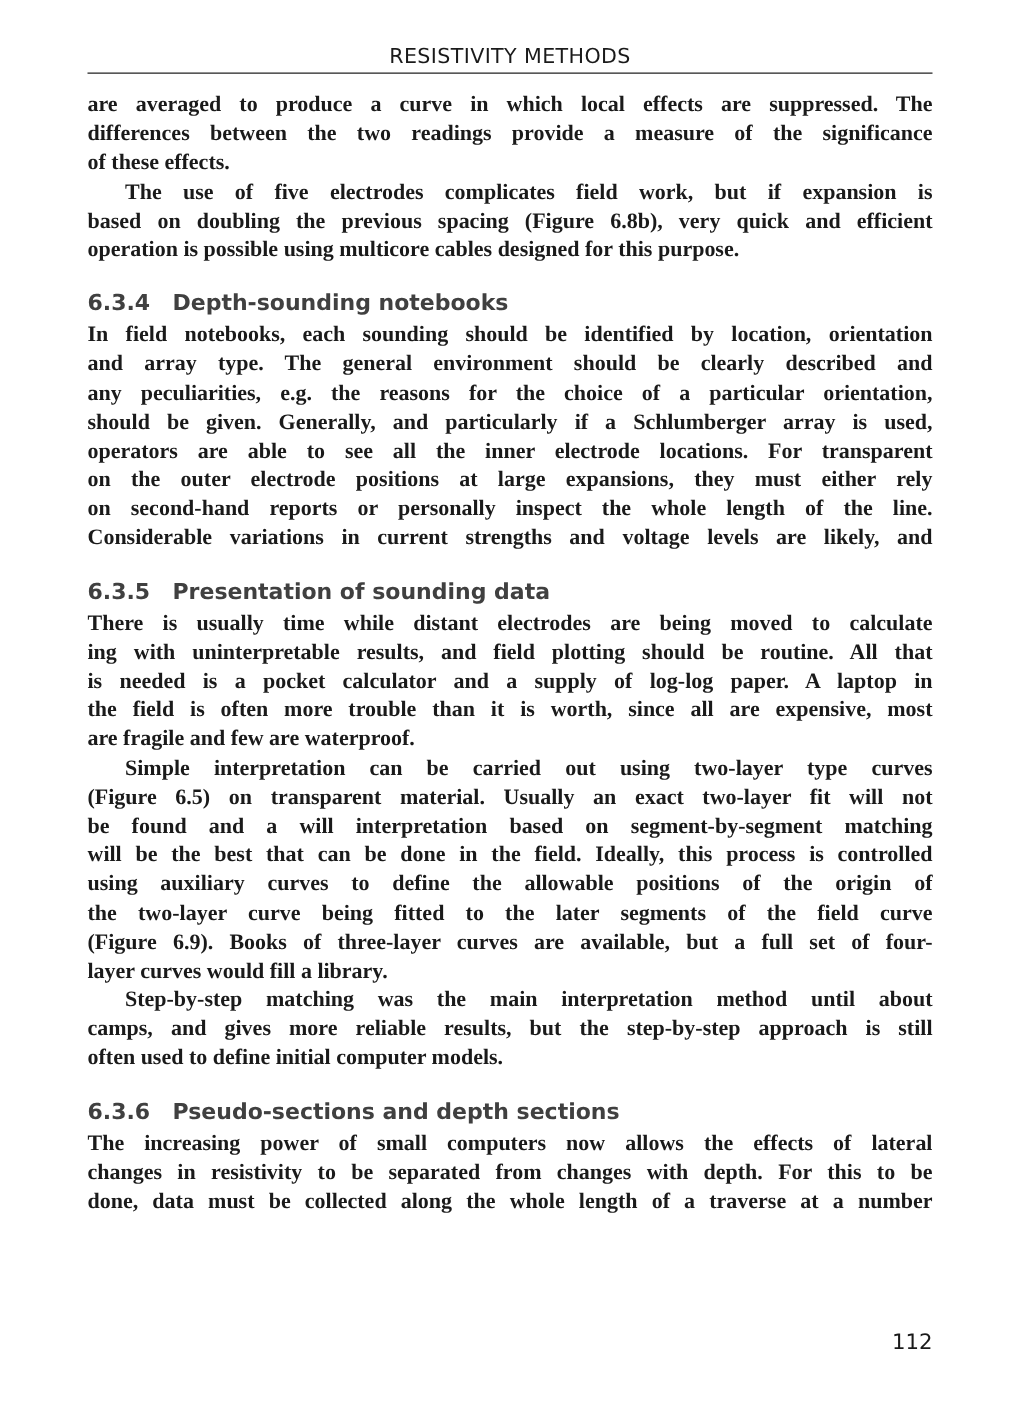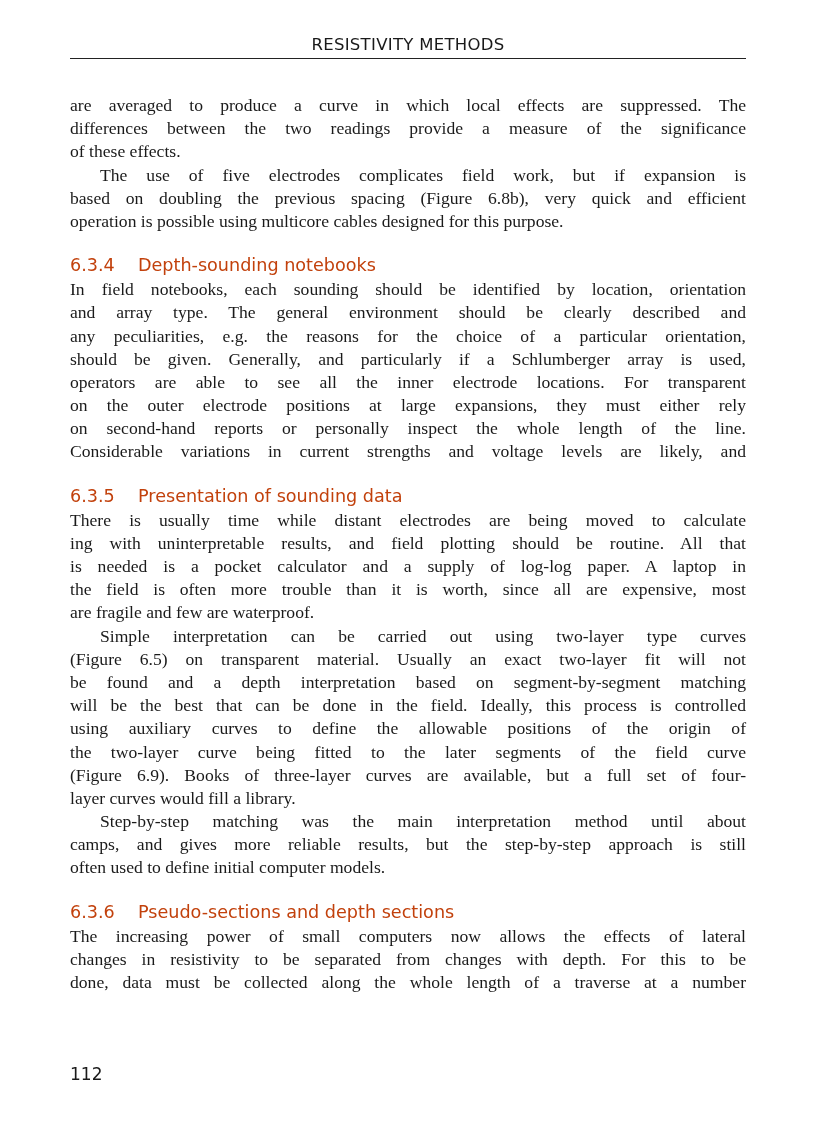--- a/index.html
+++ b/index.html
@@ -3,35 +3,35 @@
   <meta charset="utf-8">
   <style>
     html, body { margin: 0; padding: 0; background: #ffffff; }
     body { width: 816px; height: 1123px; position: relative; overflow: hidden; color: #1a1a1a; }
     .page { position: absolute; left: 70px; top: 0; width: 676px; }
     .running-head {
       position: absolute; left: 0; top: 35px; width: 676px; text-align: center;
       font-family: "DejaVu Sans", sans-serif; font-size: 16.5px; letter-spacing: 0.3px; color: #1a1a1a;
     }
     .head-rule { position: absolute; left: 0; top: 58px; width: 676px; height: 0; border-top: 1.3px solid #222; }
-    .flow { position: absolute; left: 0; top: 94px; width: 676px; }
+    .flow { position: absolute; left: 0; top: 72px; width: 676px; font-weight: bold; }
     .line {
       font-family: "Liberation Serif", serif; font-size: 17.6px; line-height: 23.2px; height: 23.2px;
       text-align: justify; text-align-last: justify; white-space: nowrap; overflow: visible;
     }
     .line.last { text-align-last: left; }
     .line.indent { padding-left: 30px; }
     .gap { height: 21px; }
     .heading {
       font-family: "DejaVu Sans", sans-serif; font-size: 17.6px; line-height: 23px; height: 24px;
-      color: #c2410c; white-space: nowrap;
+      color: #404040; white-space: nowrap;
     }
     .heading .num { display: inline-block; width: 68px; }
     .folio {
-      position: absolute; left: 0; top: 1064px; width: 676px; text-align: left;
+      position: absolute; left: 0; top: 1064px; width: 676px; text-align: right;
       font-family: "DejaVu Sans", sans-serif; font-size: 17px;
     }
   </style>
 </head>
 <body>
 
 <div class="page">
   <div class="running-head">RESISTIVITY METHODS</div>
   <div class="head-rule"></div>
 
@@ -63,21 +63,21 @@
       <div>
         <div class="line">There is usually time while distant electrodes are being moved to calculate</div>
         <div class="line">ing with uninterpretable results, and field plotting should be routine. All that</div>
         <div class="line">is needed is a pocket calculator and a supply of log-log paper. A laptop in</div>
         <div class="line">the field is often more trouble than it is worth, since all are expensive, most</div>
         <div class="line last">are fragile and few are waterproof.</div>
       </div>
       <div>
         <div class="line indent">Simple interpretation can be carried out using two-layer type curves</div>
         <div class="line">(Figure 6.5) on transparent material. Usually an exact two-layer fit will not</div>
-        <div class="line">be found and a depth interpretation based on segment-by-segment matching</div>
+        <div class="line">be found and a will interpretation based on segment-by-segment matching</div>
         <div class="line">will be the best that can be done in the field. Ideally, this process is controlled</div>
         <div class="line">using auxiliary curves to define the allowable positions of the origin of</div>
         <div class="line">the two-layer curve being fitted to the later segments of the field curve</div>
         <div class="line">(Figure 6.9). Books of three-layer curves are available, but a full set of four-</div>
         <div class="line last">layer curves would fill a library.</div>
       </div>
       <div>
         <div class="line indent">Step-by-step matching was the main interpretation method until about</div>
         <div class="line">camps, and gives more reliable results, but the step-by-step approach is still</div>
         <div class="line last">often used to define initial computer models.</div>

